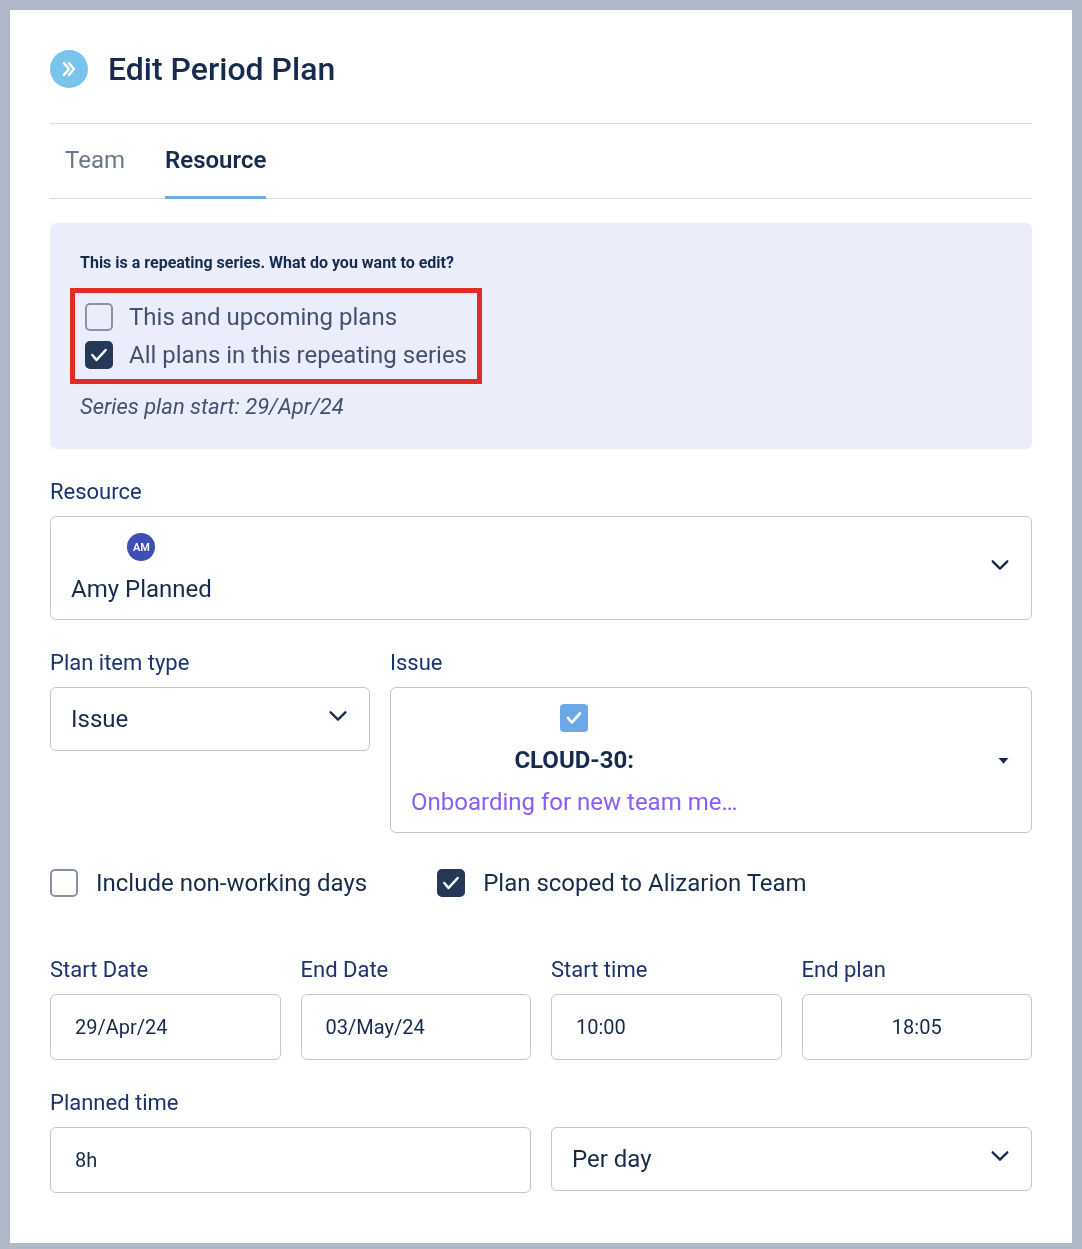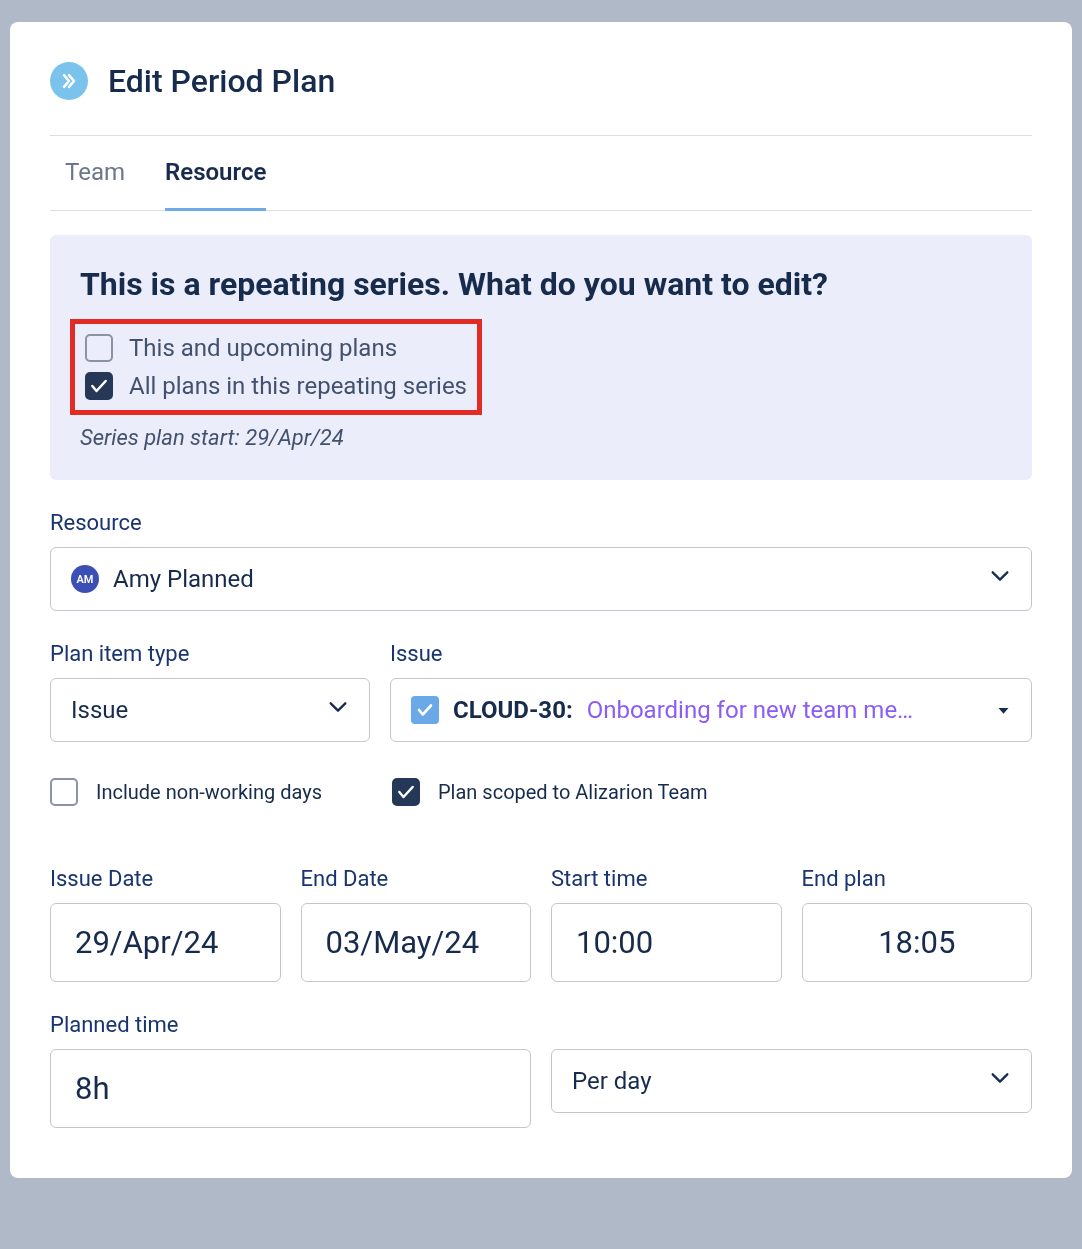--- a/index.html
+++ b/index.html
@@ -4,24 +4,24 @@
   <style>
     * { box-sizing: border-box; margin: 0; padding: 0; }
     body {
       font-family: -apple-system, BlinkMacSystemFont, "Segoe UI", Roboto, sans-serif;
       background: #b0b9c7;
       padding: 10px;
       color: #172b4d;
     }
     .modal {
       background: #fff;
-      border-radius: 8px;
+      border-radius: 0;
       padding: 40px 40px 20px 40px;
       max-width: 1062px;
-      margin: 12px auto;
+      margin: 0 auto;
     }
     .modal-header {
       display: flex;
       align-items: center;
       gap: 20px;
       margin-bottom: 35px;
     }
     .header-icon {
       width: 38px;
       height: 38px;
@@ -58,21 +58,21 @@
     }
     .info-panel {
       background: #ecedfa;
       border-radius: 6px;
       padding: 30px;
       margin-top: 24px;
       margin-bottom: 30px;
       position: relative;
     }
     .info-title {
-      font-size: 32px;
+      font-size: 16px;
       font-weight: 700;
       color: #172b4d;
       margin-bottom: 16px;
     }
     .highlight-box {
       border: 5px solid #e22b25;
       padding: 5px 10px 5px 0;
       margin-left: -10px;
       margin-bottom: 10px;
       display: inline-block;
@@ -122,21 +122,21 @@
       padding: 16px 20px;
       font-size: 24px;
       color: #172b4d;
       display: flex;
       align-items: center;
       justify-content: space-between;
       gap: 10px;
       cursor: pointer;
       min-height: 64px;
     }
-    .input-left { display: flex; align-items: center; gap: 14px; overflow: hidden; }
+    .input-left { display: flex; align-items: center; gap: 14px; overflow: hidden; flex-direction: column; }
     .avatar {
       width: 28px;
       height: 28px;
       border-radius: 50%;
       background: #3b4fb5;
       color: #fff;
       font-size: 11px;
       font-weight: 600;
       display: flex;
       align-items: center;
@@ -158,29 +158,29 @@
       background: #6ba8e8;
       border-radius: 4px;
       display: flex;
       align-items: center;
       justify-content: center;
       flex-shrink: 0;
     }
     .issue-check-icon svg { width: 18px; height: 18px; }
     .options-row { display: flex; gap: 70px; margin-top: 36px; margin-bottom: 60px; }
     .option-item { display: flex; align-items: center; gap: 18px; cursor: pointer; }
-    .option-label { font-size: 20px; color: #172b4d; }
+    .option-label { font-size: 24px; color: #172b4d; }
     .date-row { display: flex; gap: 20px; margin-bottom: 30px; }
     .date-field { flex: 1; }
     .date-input {
       width: 100%;
       border: 1px solid #c1c7d0;
       border-radius: 6px;
       padding: 20px 24px;
-      font-size: 31px;
+      font-size: 20px;
       color: #172b4d;
       min-height: 64px;
     }
     .planned-row { display: flex; gap: 20px; }
     .planned-left { flex: 1; }
     .planned-right { flex: 1; }
   </style>
 </head>
 <body>
 
@@ -279,21 +279,21 @@
         <svg viewBox="0 0 24 24" fill="none" stroke="#fff" stroke-width="3" stroke-linecap="round" stroke-linejoin="round">
           <polyline points="4 12 9 18 20 6"></polyline>
         </svg>
       </div>
       <span class="option-label">Plan scoped to Alizarion Team</span>
     </div>
   </div>
 
   <div class="date-row">
     <div class="date-field">
-      <label class="field-label">Issue Date</label>
+      <label class="field-label">Start Date</label>
       <div class="date-input">
         <span>29/Apr/24</span>
       </div>
     </div>
     <div class="date-field">
       <label class="field-label">End Date</label>
       <div class="date-input">
         <span>03/May/24</span>
       </div>
     </div>

